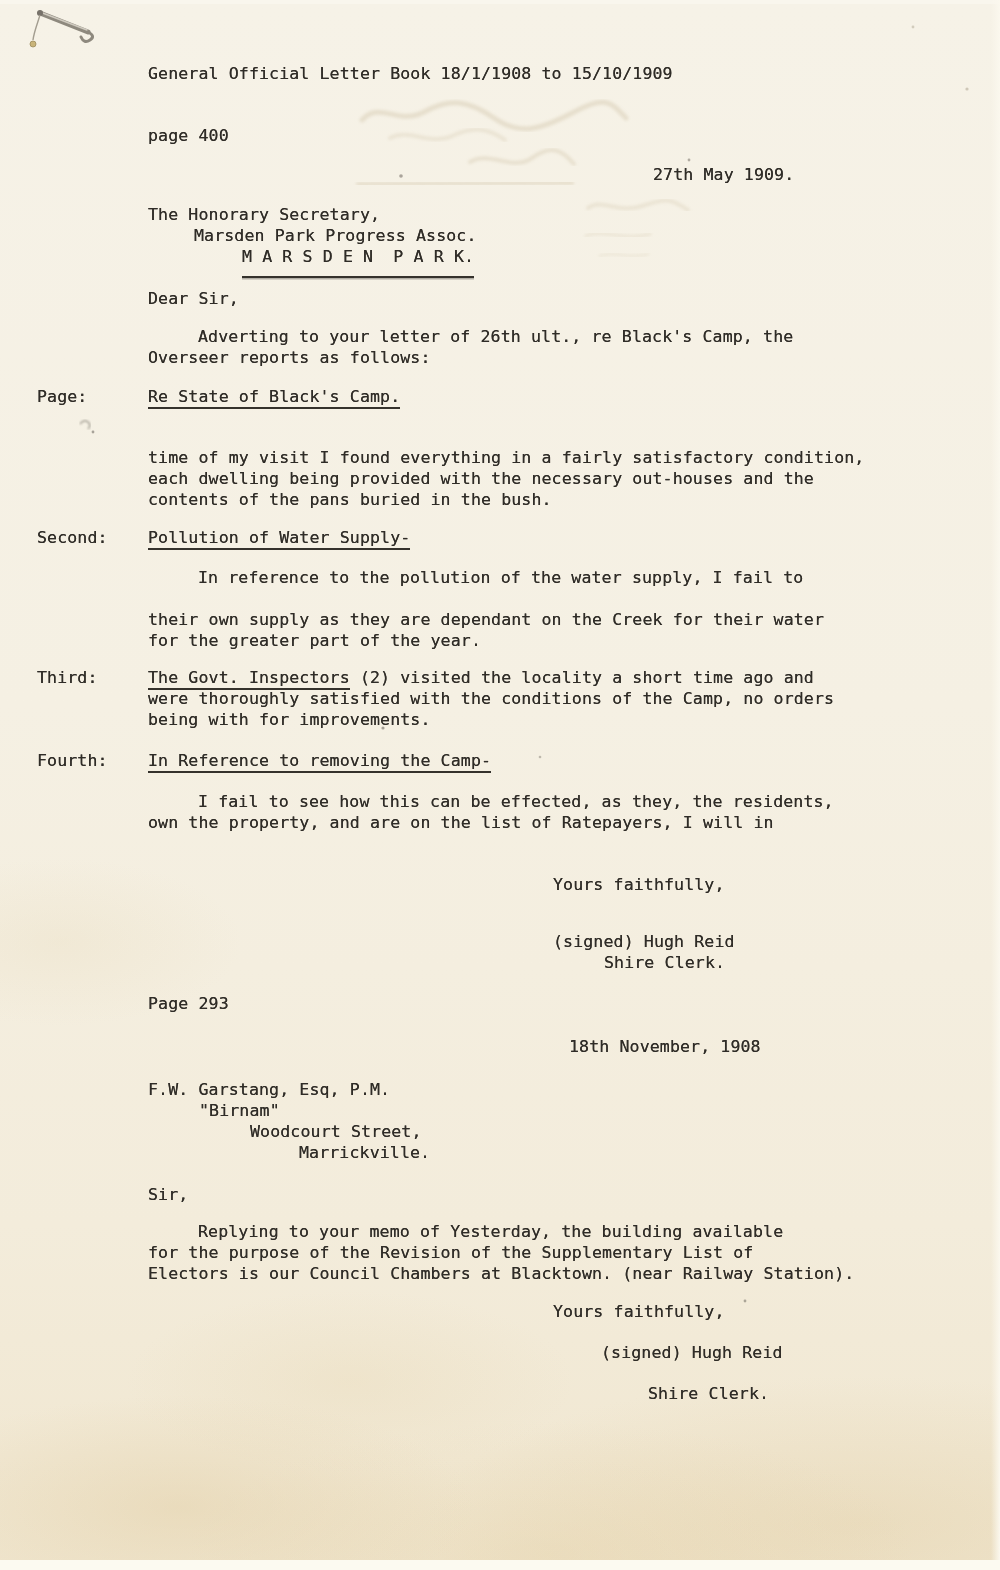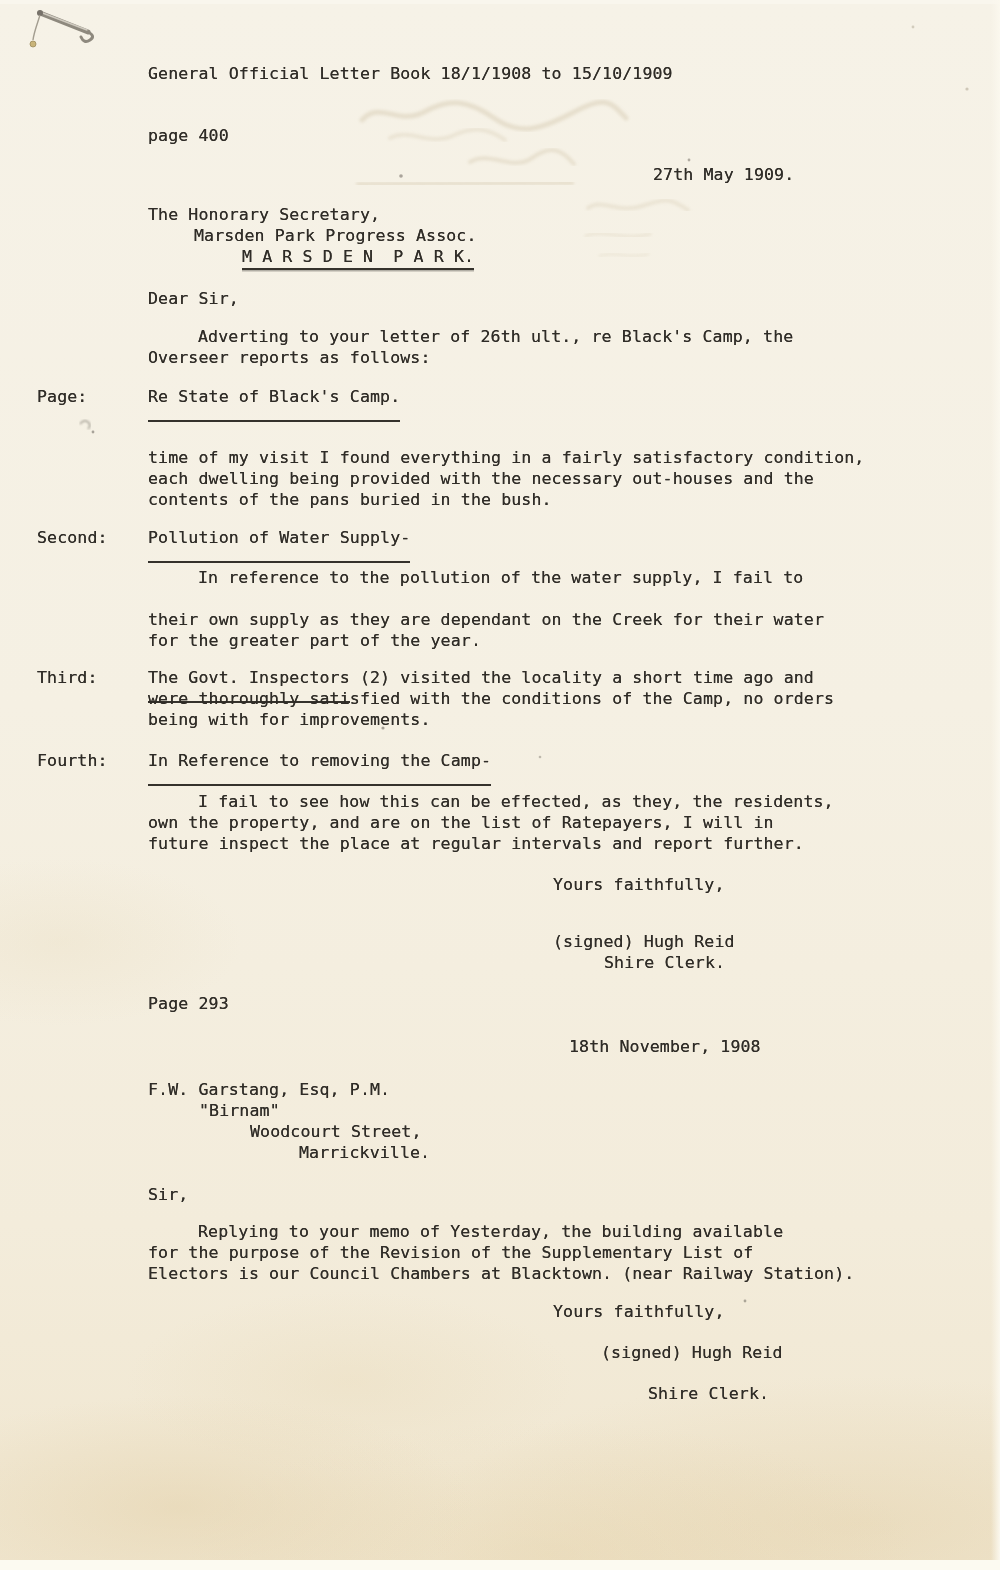--- a/index.html
+++ b/index.html
@@ -33,25 +33,25 @@
   .line {
     position: absolute;
     white-space: pre;
     font-size: 16.6px;
     line-height: 21px;
     letter-spacing: 0.1px;
     text-shadow: 0 0 0.55px rgba(43,40,35,.85);
   }
   .u {
     border-bottom: 2px solid #35322c;
-    padding-bottom: 14px;
+    padding-bottom: 1px;
   }
   .u2 {
     border-bottom: 2px solid #35322c;
-    padding-bottom: 2px;
+    padding-bottom: 10px;
     box-shadow: 0 1.5px 0 rgba(53,50,44,.35);
   }
   .artifacts { position: absolute; left: 0; top: 0; pointer-events: none; }
 </style>
 </head>
 <body>
 
 <div class="page">
 
   <div class="edge-top"></div>
@@ -128,21 +128,20 @@
 
   <div class="line" style="left:37px;  top:667px">Third:</div>
   <div class="line" style="left:148px; top:667px"><span class="u">The Govt. Inspectors</span><span> (2) visited the locality a short time ago and</span></div>
   <div class="line" style="left:148px; top:688px">were thoroughly satisfied with the conditions of the Camp, no orders</div>
   <div class="line" style="left:148px; top:709px">being with for improvements.</div>
 
   <div class="line" style="left:37px;  top:750px">Fourth:</div>
   <div class="line" style="left:148px; top:750px"><span class="u">In Reference to removing the Camp-</span></div>
   <div class="line" style="left:198px; top:791px">I fail to see how this can be effected, as they, the residents,</div>
   <div class="line" style="left:148px; top:812px">own the property, and are on the list of Ratepayers, I will in</div>
-  <div class="line" style="left:148px; top:833px">future inspect the place at regular intervals and report further.</div>
 
   <div class="line" style="left:553px; top:874px">Yours faithfully,</div>
   <div class="line" style="left:553px; top:931px">(signed) Hugh Reid</div>
   <div class="line" style="left:604px; top:952px">Shire Clerk.</div>
 
   <div class="line" style="left:148px; top:993px">Page 293</div>
   <div class="line" style="left:569px; top:1036px">18th November, 1908</div>
 
   <div class="line" style="left:148px; top:1079px">F.W. Garstang, Esq, P.M.</div>
   <div class="line" style="left:199px; top:1100px">"Birnam"</div>

